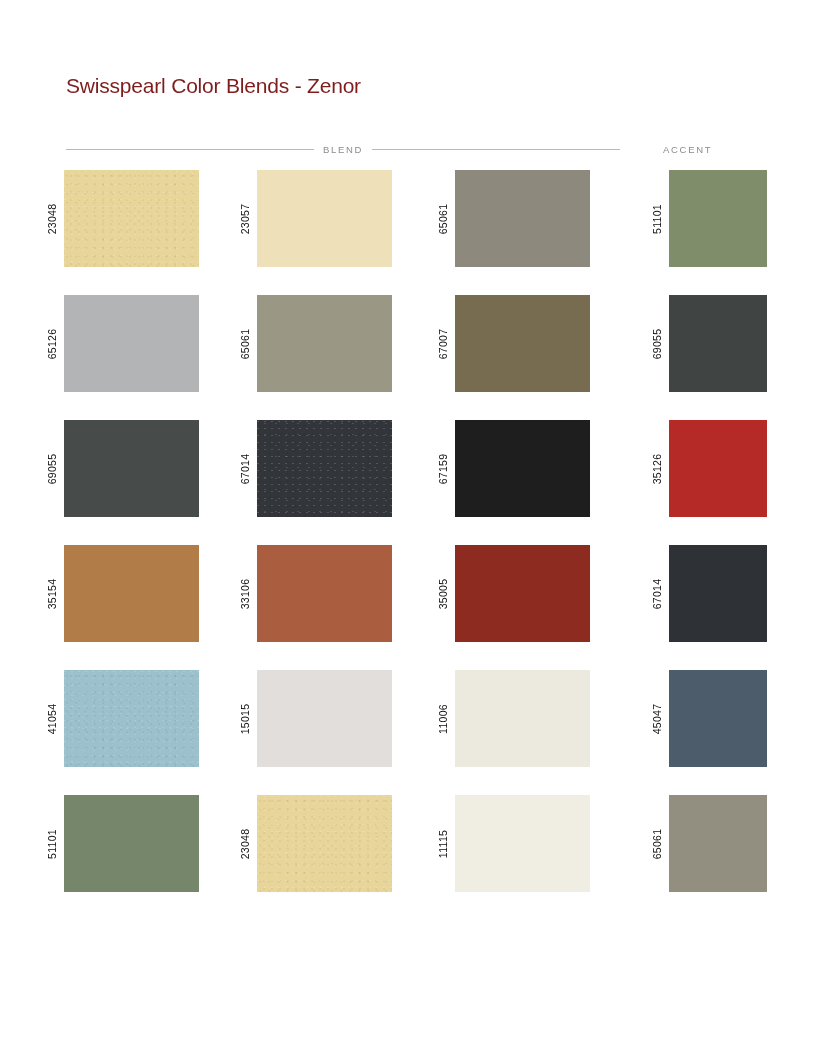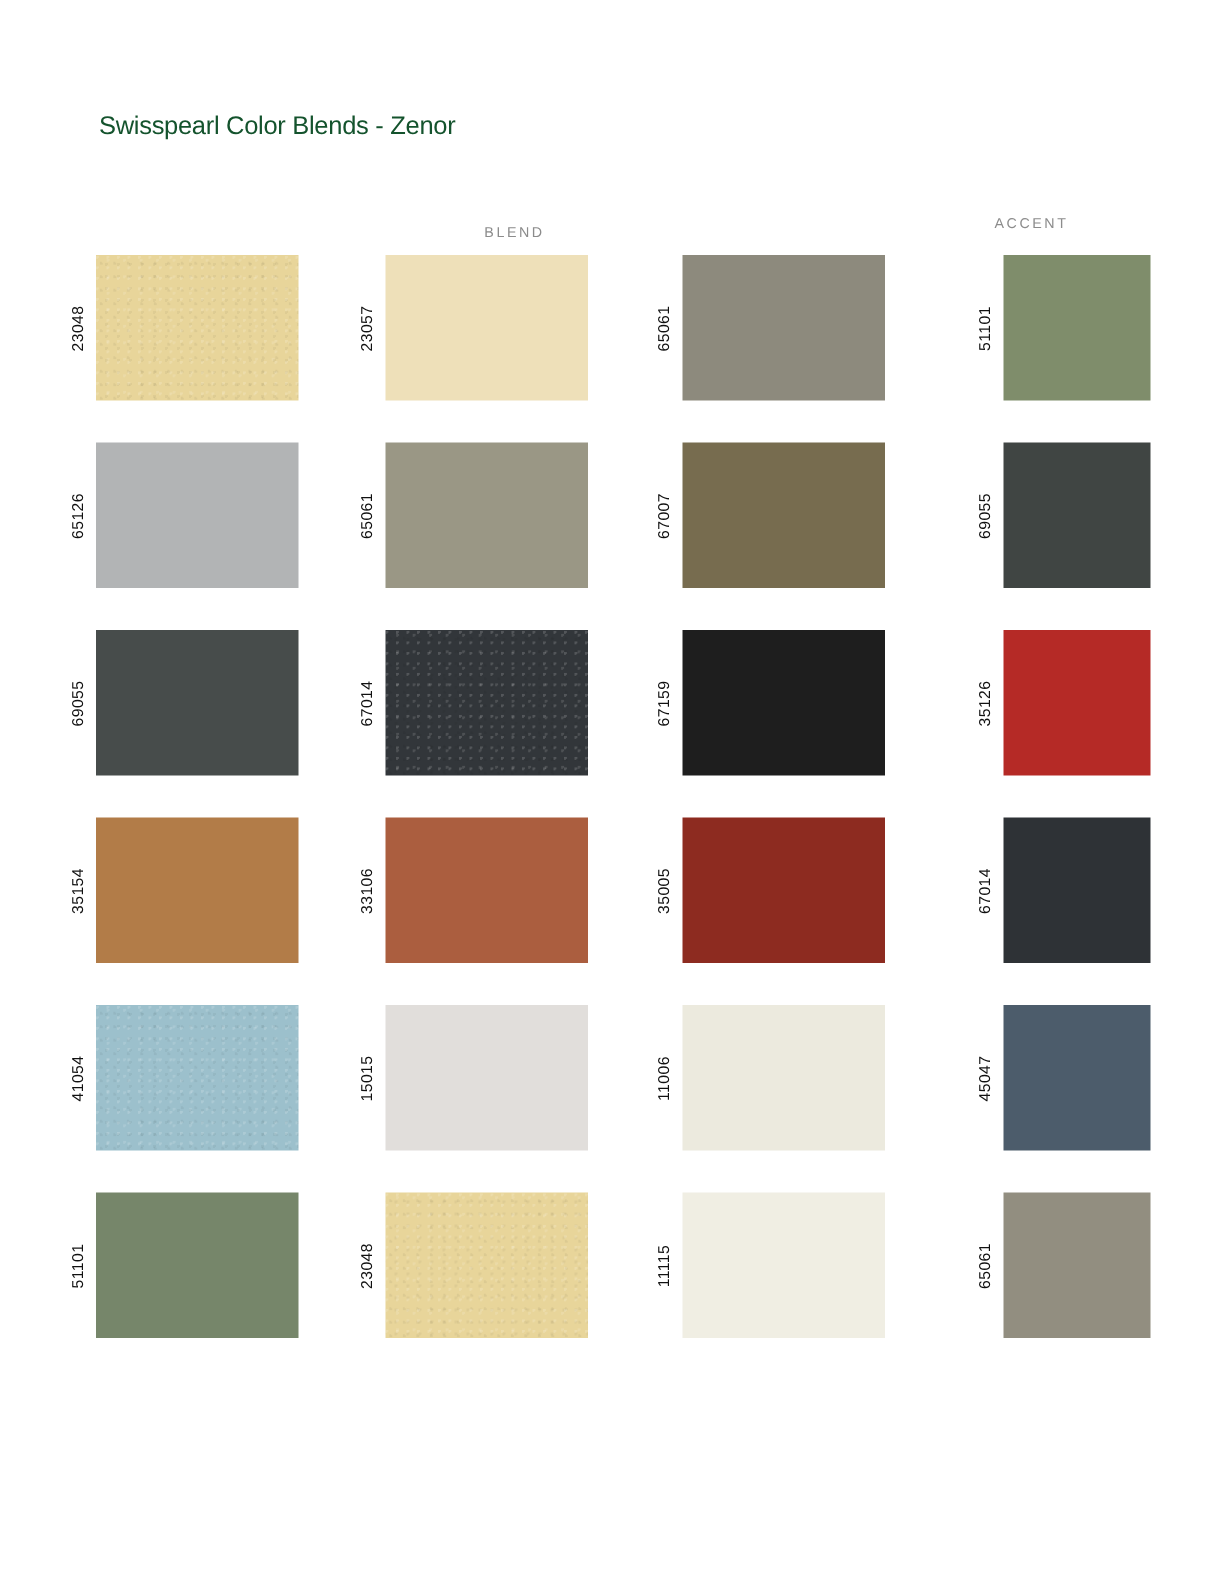--- a/index.html
+++ b/index.html
@@ -8,41 +8,41 @@
     background: #ffffff;
     font-family: "Liberation Sans", sans-serif;
     -webkit-font-smoothing: antialiased;
   }
   .page { position: relative; width: 816px; height: 1056px; overflow: hidden; }
 
   
   .title {
     position: absolute;
     left: 66px; top: 74px;
-    font-size: 17px;
+    font-size: 21px;
     font-weight: 400;
     letter-spacing: -0.2px;
-    color: #14532d;
+    color: #7f1d1d;
     white-space: nowrap;
   }
 
   
   .headrow {
     position: absolute;
     left: 0; top: 141px;
     width: 816px; height: 16px;
   }
   .hdr-group {
     position: absolute;
     display: flex;
     align-items: center;
     gap: 9px;
     height: 16px;
   }
-  .hdr-blend { left: 66px; width: 554px; flex-direction: column; }
+  .hdr-blend { left: 66px; width: 554px; }
   .hdr-accent { left: 663px; width: 104px; }
   .hdr-rule { flex: 1 1 auto; height: 1px; background: #b9b9b9; }
   .hdr-label {
     font-size: 9.5px;
     letter-spacing: 1.7px;
     color: #8c8c8c;
     white-space: nowrap;
     flex: 0 0 auto;
   }
 

